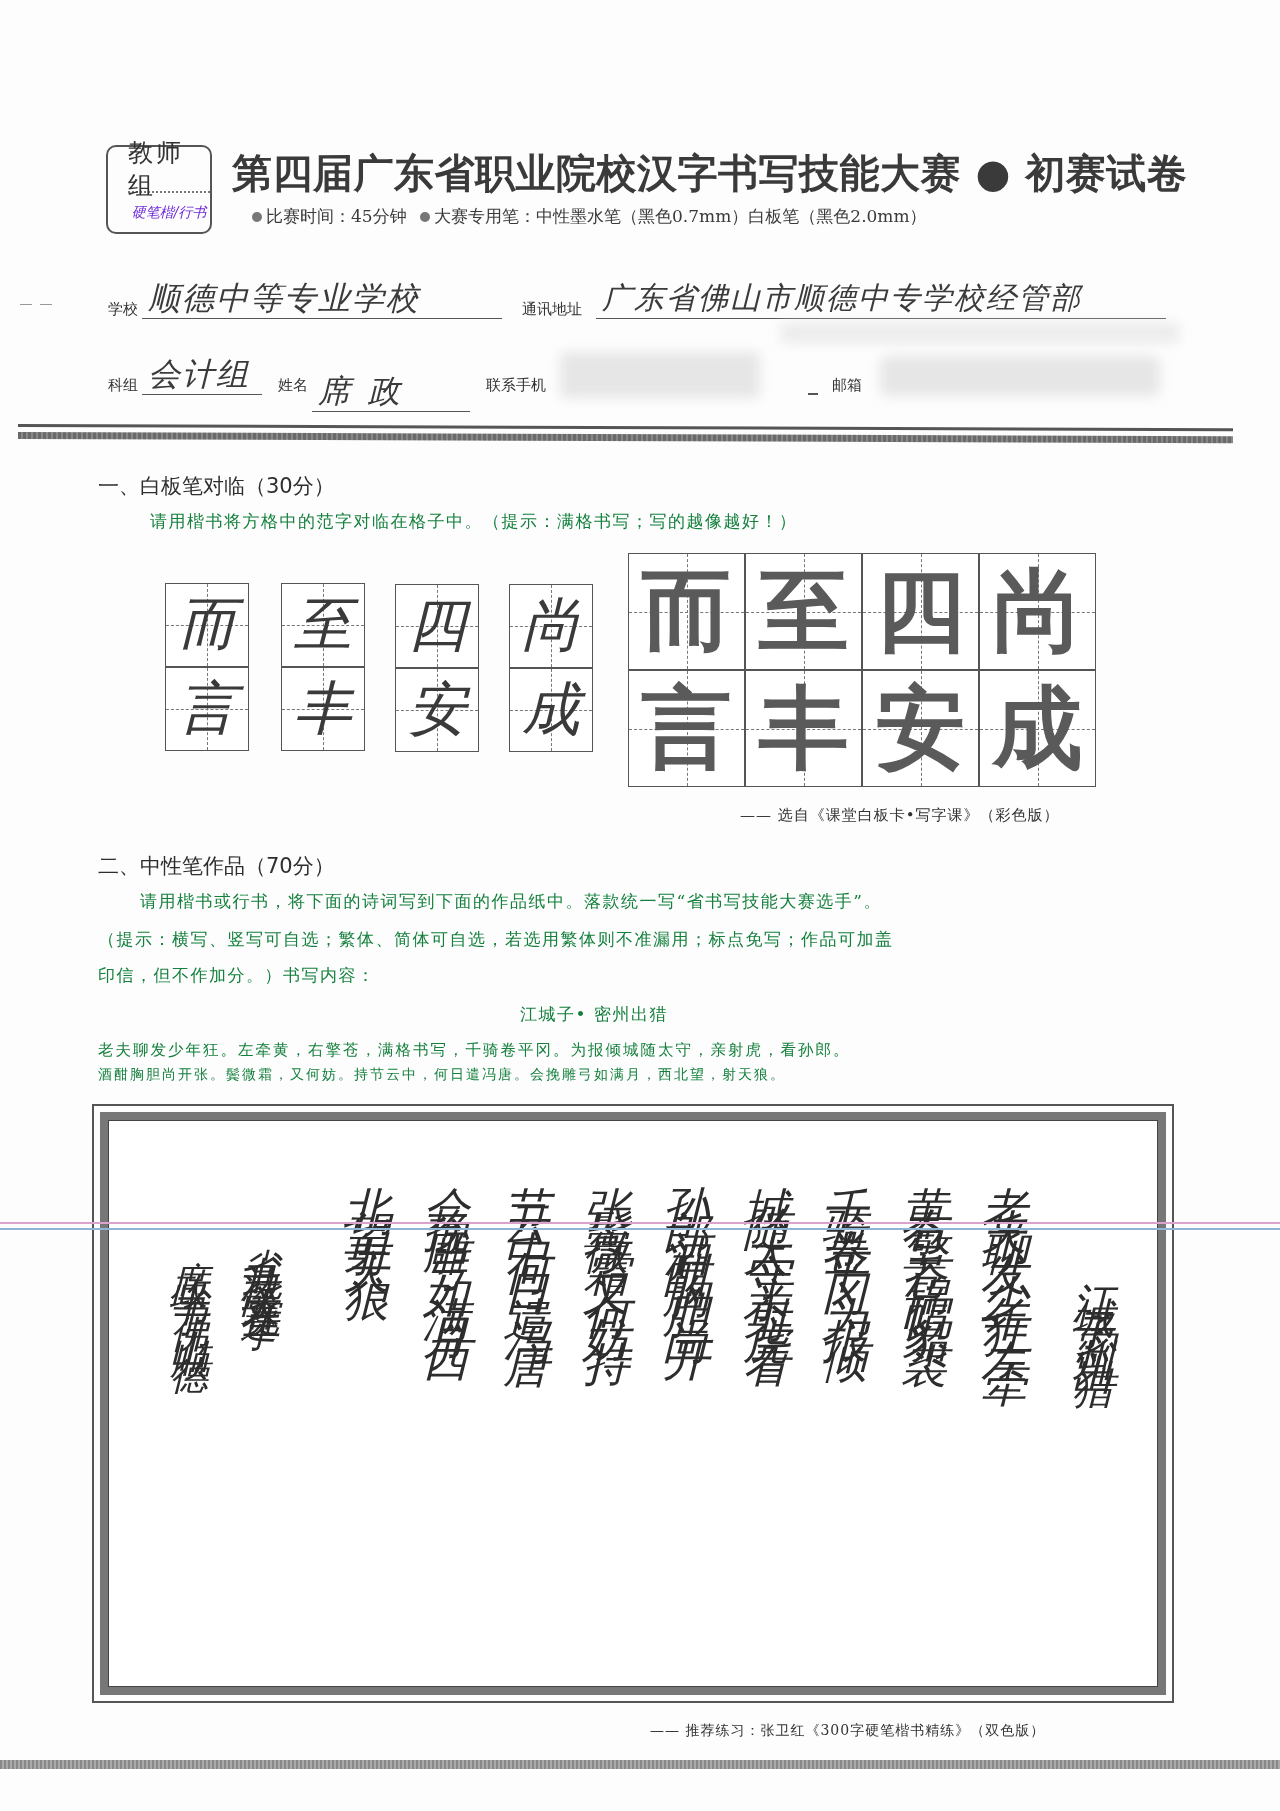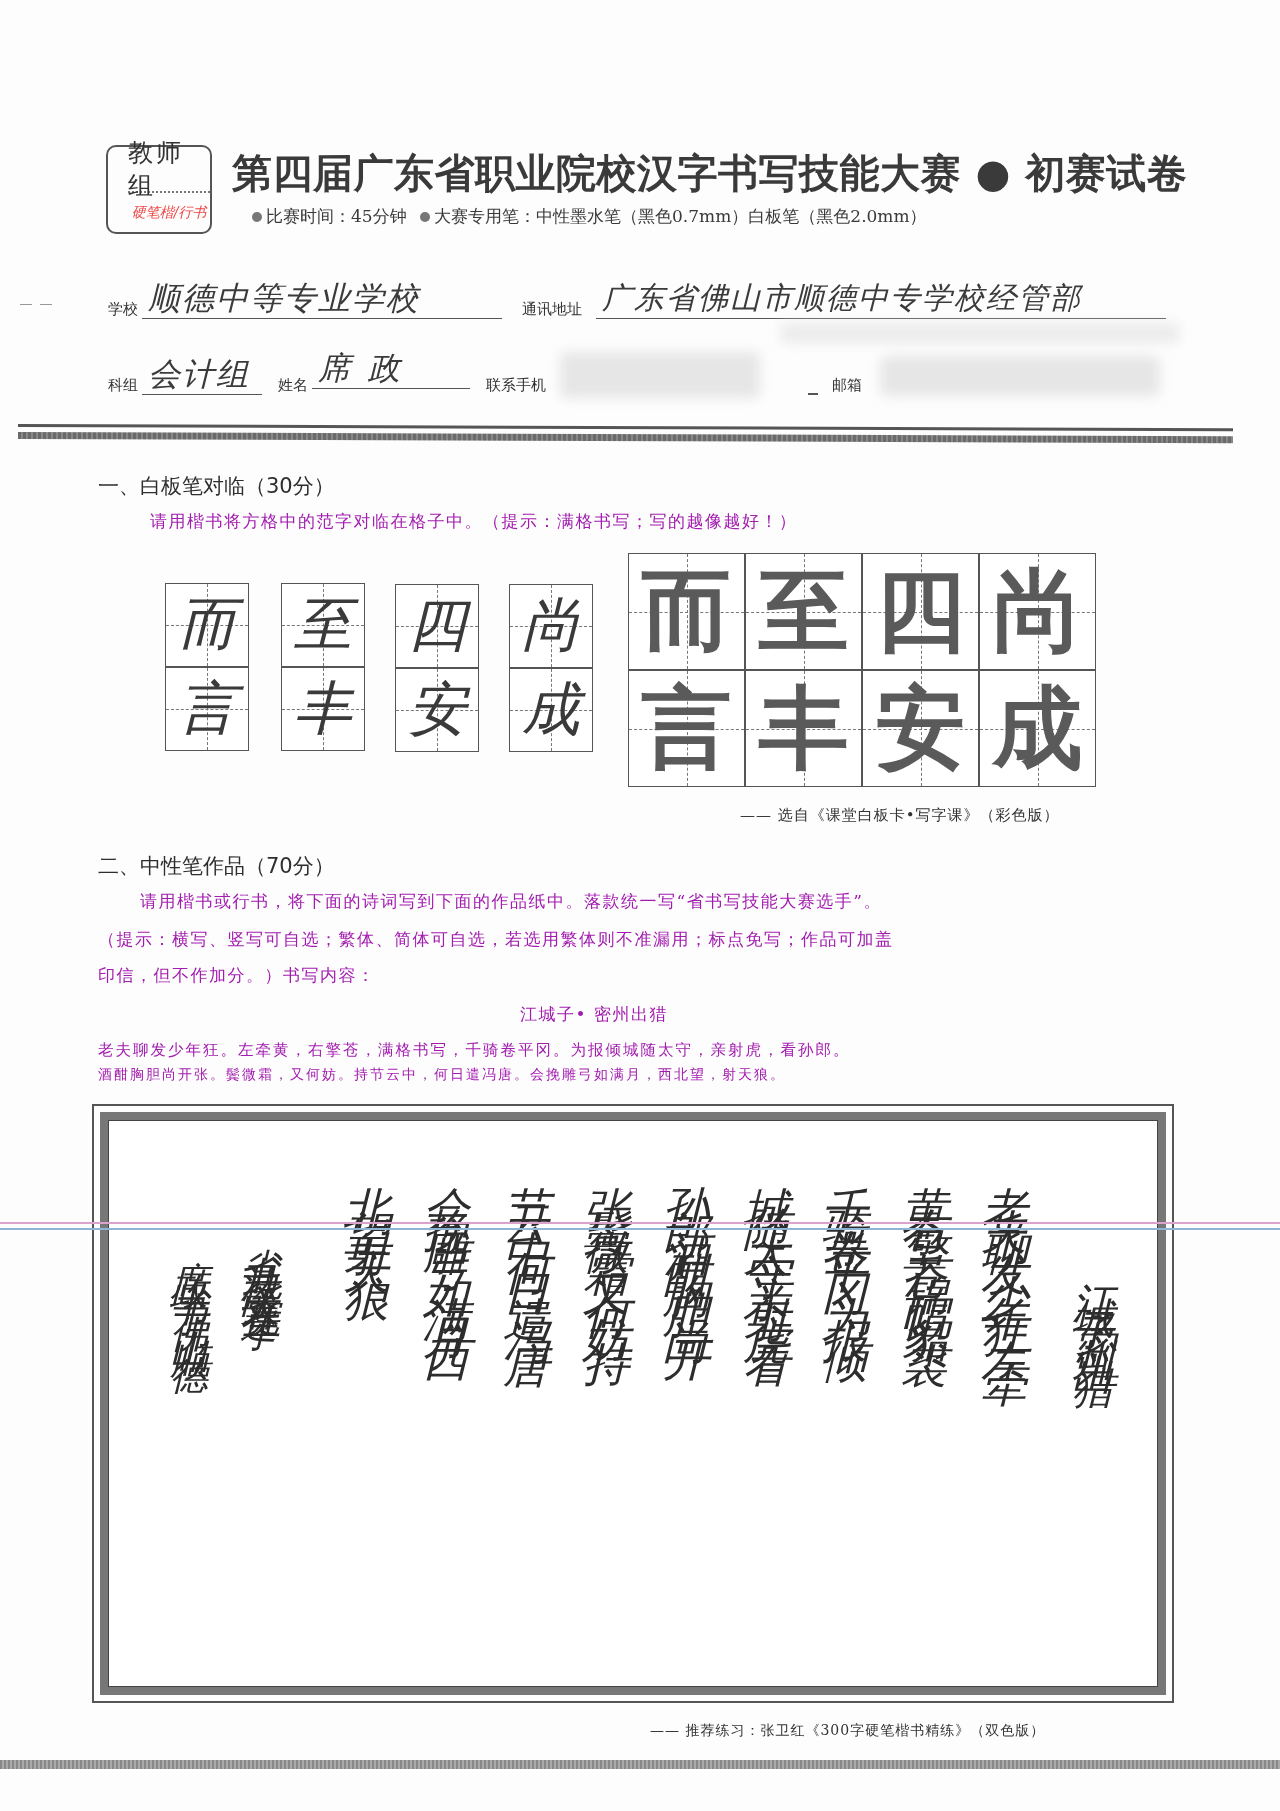--- a/index.html
+++ b/index.html
@@ -4,36 +4,36 @@
 <style>
   * { box-sizing: border-box; margin: 0; padding: 0; }
   html, body { width: 1280px; height: 1811px; background: #fdfdfd; overflow: hidden; }
   body { position: relative; font-family: "DejaVu Sans", sans-serif; color: #2a2a2a; }
 
   .abs { position: absolute; }
 
   
   .badge { left: 106px; top: 145px; width: 106px; height: 89px; border: 2px solid #555; border-radius: 10px; padding-left: 20px; }
   .badge-top { height: 46px; display: flex; align-items: center; justify-content: center; font-size: 25px; letter-spacing: 3px; color: #333; border-bottom: 2px dotted #777; }
-  .badge-bot { height: 39px; display: flex; align-items: center; justify-content: center; font-family: "DejaVu Serif", serif; font-size: 14px; font-style: italic; color: #ef4444; }
+  .badge-bot { height: 39px; display: flex; align-items: center; justify-content: center; font-family: "DejaVu Serif", serif; font-size: 14px; font-style: italic; color: #6d28d9; }
   .main-title { left: 232px; top: 146px; font-size: 40px; font-weight: bold; color: #3a3a3a; letter-spacing: 0.5px; white-space: nowrap; }
   .subline { left: 252px; top: 205px; font-family: "DejaVu Serif", serif; font-size: 17px; color: #3a3a3a; white-space: nowrap; }
   .dot { display: inline-block; width: 10px; height: 10px; border-radius: 50%; background: #777; margin: 0 4px 1px 0; vertical-align: middle; }
 
   
   .flabel { font-size: 15px; color: #333; white-space: nowrap; }
   .fval { border-bottom: 1.5px solid #555; font-family: "DejaVu Serif", serif; font-style: italic; font-size: 32px; color: #3b3b3b; white-space: nowrap; line-height: 40px; padding-left: 6px; letter-spacing: 2px; }
   .blurred { background: #e6e6e6; filter: blur(6px); border-radius: 6px; }
 
   
   .rule-thin { left: 18px; top: 424px; width: 1215px; height: 3px; background: #555; transform: rotate(0.2deg); transform-origin: left; }
   .rule-thick { left: 18px; top: 432px; width: 1215px; height: 7px; background: repeating-linear-gradient(90deg, #6a6a6a 0 3px, #888 3px 5px); transform: rotate(0.2deg); transform-origin: left; }
 
   .sec-title { font-size: 21px; color: #2e2e2e; white-space: nowrap; }
-  .body-text { font-family: "DejaVu Serif", serif; font-size: 17px; color: #a21caf; white-space: nowrap; letter-spacing: 1.5px; }
+  .body-text { font-family: "DejaVu Serif", serif; font-size: 17px; color: #15803d; white-space: nowrap; letter-spacing: 1.5px; }
 
   
   .cell { position: absolute; border: 1.5px solid #555; background: #fff; }
   .cell .hl { position: absolute; left: 0; right: 0; top: 50%; border-top: 1.5px dashed #777; }
   .cell .vl { position: absolute; top: 0; bottom: 0; left: 50%; border-left: 1.5px dashed #777; }
   .cell .ch { position: absolute; inset: 0; display: flex; align-items: center; justify-content: center; color: #3a3a3a; }
   .small .ch { font-size: 58px; font-family: "DejaVu Serif", serif; font-style: italic; }
   .big .ch { font-size: 90px; font-family: "DejaVu Sans", sans-serif; color: #5a5a5a; font-weight: bold; }
 
   .caption { font-family: "DejaVu Serif", serif; font-size: 15px; color: #333; white-space: nowrap; letter-spacing: 1px; }
@@ -70,21 +70,21 @@
 <div class="abs flabel" style="left:108px;top:300px;">学校</div>
 <div class="abs fval" style="left:142px;top:278px;width:360px;">顺德中等专业学校</div>
 
 <div class="abs flabel" style="left:522px;top:300px;">通讯地址</div>
 <div class="abs fval" style="left:596px;top:278px;width:570px;font-size:30px;">广东省佛山市顺德中专学校经管部</div>
 
 <div class="abs flabel" style="left:108px;top:376px;">科组</div>
 <div class="abs fval" style="left:142px;top:354px;width:120px;">会计组</div>
 
 <div class="abs flabel" style="left:278px;top:376px;">姓名</div>
-<div class="abs fval" style="left:312px;top:348px;width:158px;letter-spacing:18px;">席政</div>
+<div class="abs fval" style="left:312px;top:371px;width:158px;letter-spacing:18px;">席政</div>
 
 <div class="abs flabel" style="left:486px;top:376px;">联系手机</div>
 <div class="abs blurred" style="left:560px;top:352px;width:200px;height:46px;"></div>
 <div class="abs" style="left:808px;top:393px;width:10px;height:1.5px;background:#555;"></div>
 
 <div class="abs flabel" style="left:832px;top:376px;">邮箱</div>
 <div class="abs blurred" style="left:880px;top:356px;width:280px;height:40px;"></div>
 <div class="abs blurred" style="left:780px;top:322px;width:400px;height:22px;opacity:0.7;"></div>
 
 <div class="abs rule-thin"></div>

